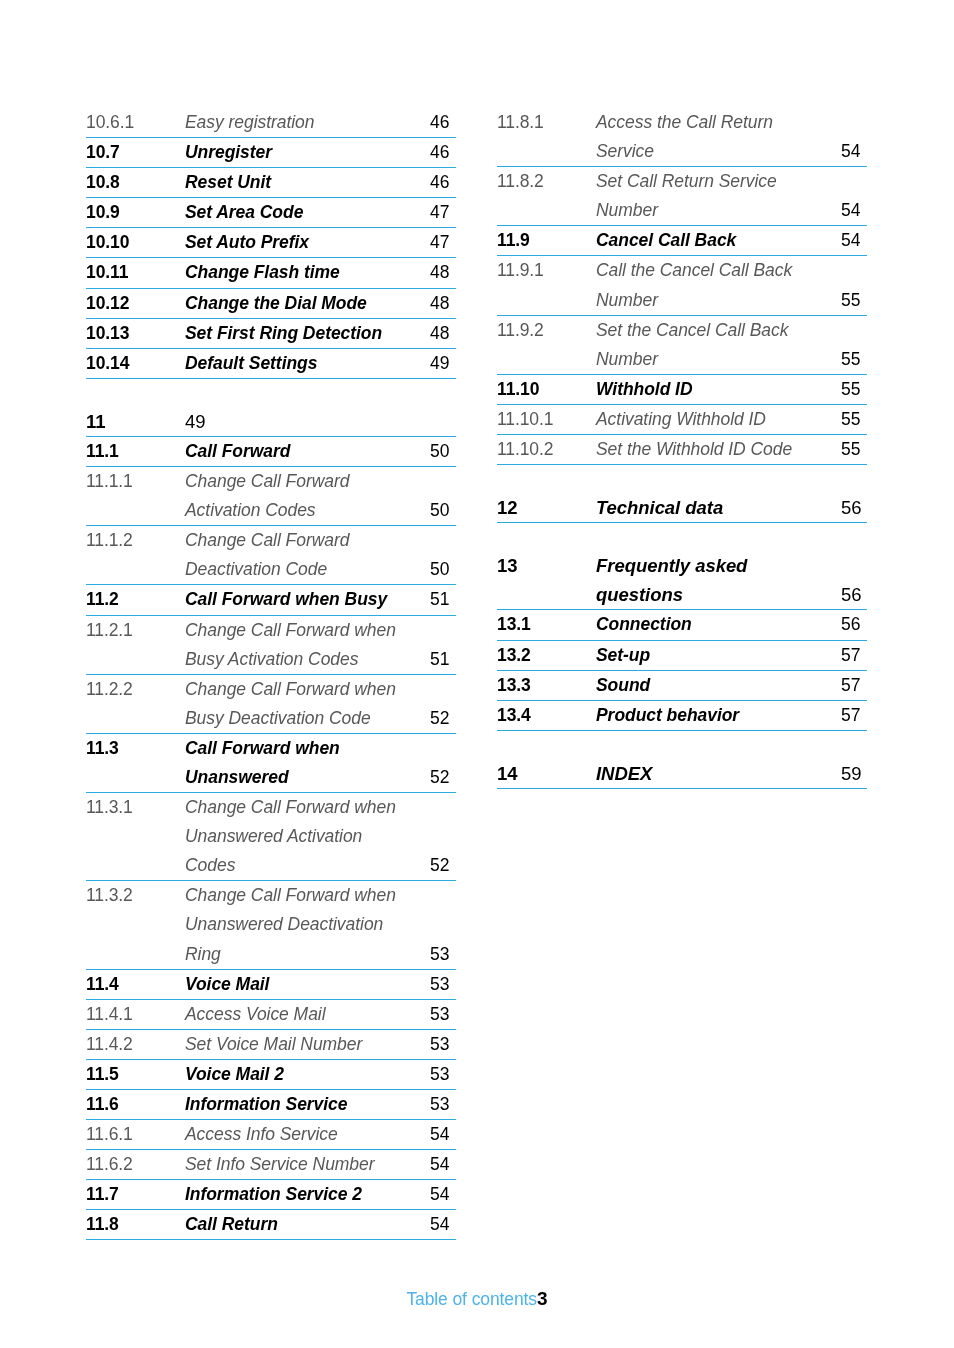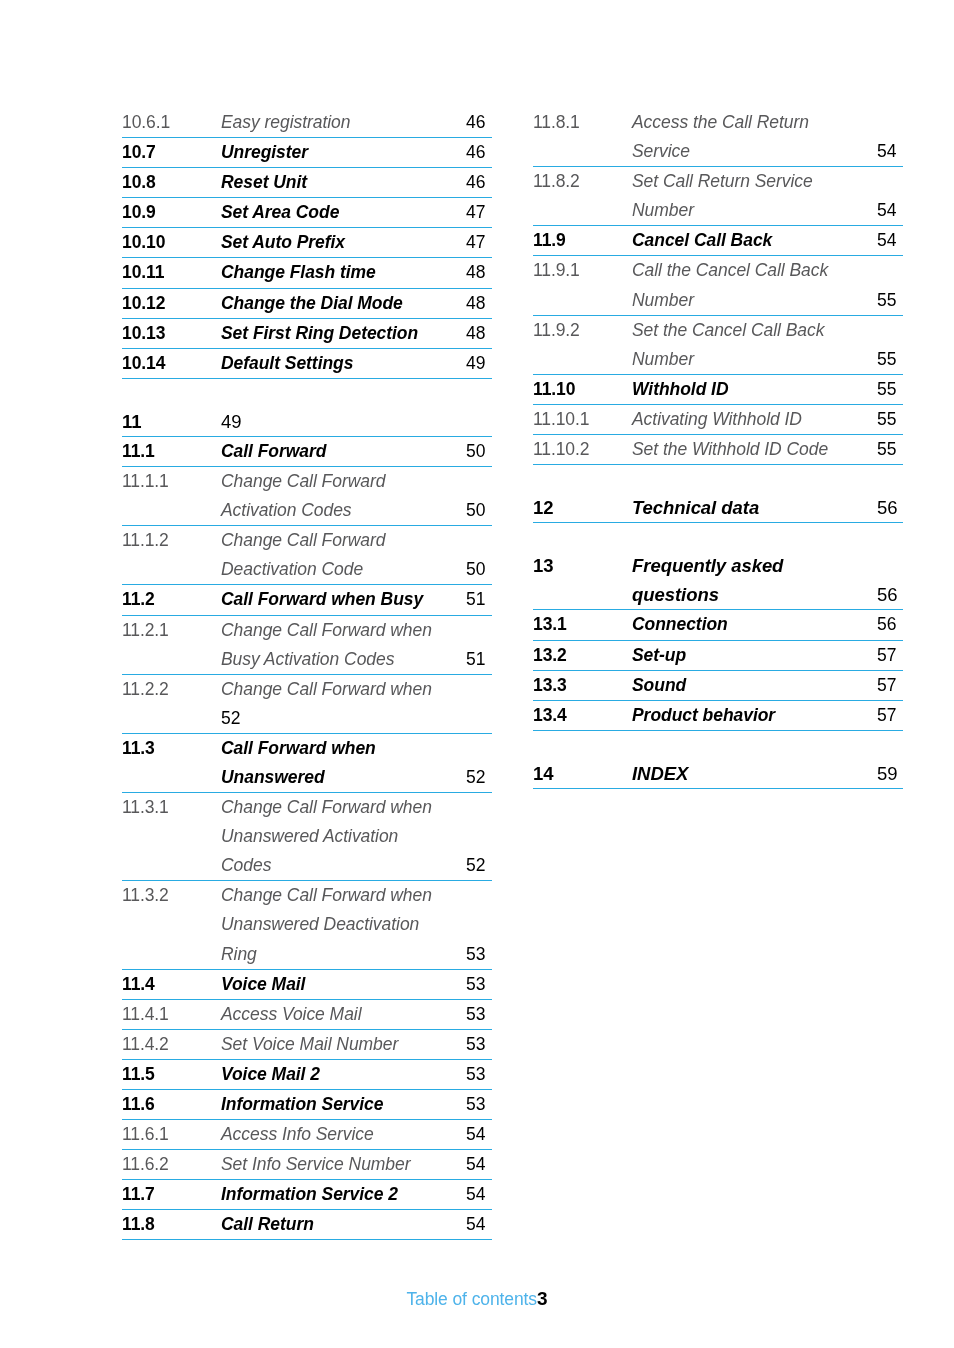--- a/index.html
+++ b/index.html
@@ -10,21 +10,20 @@
     -webkit-font-smoothing:antialiased;
   }
   .page { position:relative; width:954px; height:1348px; }
 
   .columns {
     position:absolute;
     left:86px; top:108px;
     width:781px;
     display:flex;
     gap:41px;
-    margin-left:36px;
   }
   .col { width:375px; }
 
   
   .entry {
     position:relative;
     border-bottom:1.6px solid #29abe2;
     padding:0;
   }
 
@@ -219,20 +218,21 @@
           </div>
         </div>
         <div class="entry lvl-sub">
           <div class="line">
             <span class="num">11.2.2</span>
             <span class="title">Change Call Forward when</span>
             <span class="pg"></span>
           </div>
           <div class="line">
             <span class="num"></span>
+            <span class="title">Busy Deactivation Code</span>
             <span class="pg">52</span>
           </div>
         </div>
         <div class="entry lvl-sec">
           <div class="line">
             <span class="num">11.3</span>
             <span class="title">Call Forward when</span>
             <span class="pg"></span>
           </div>
           <div class="line">

